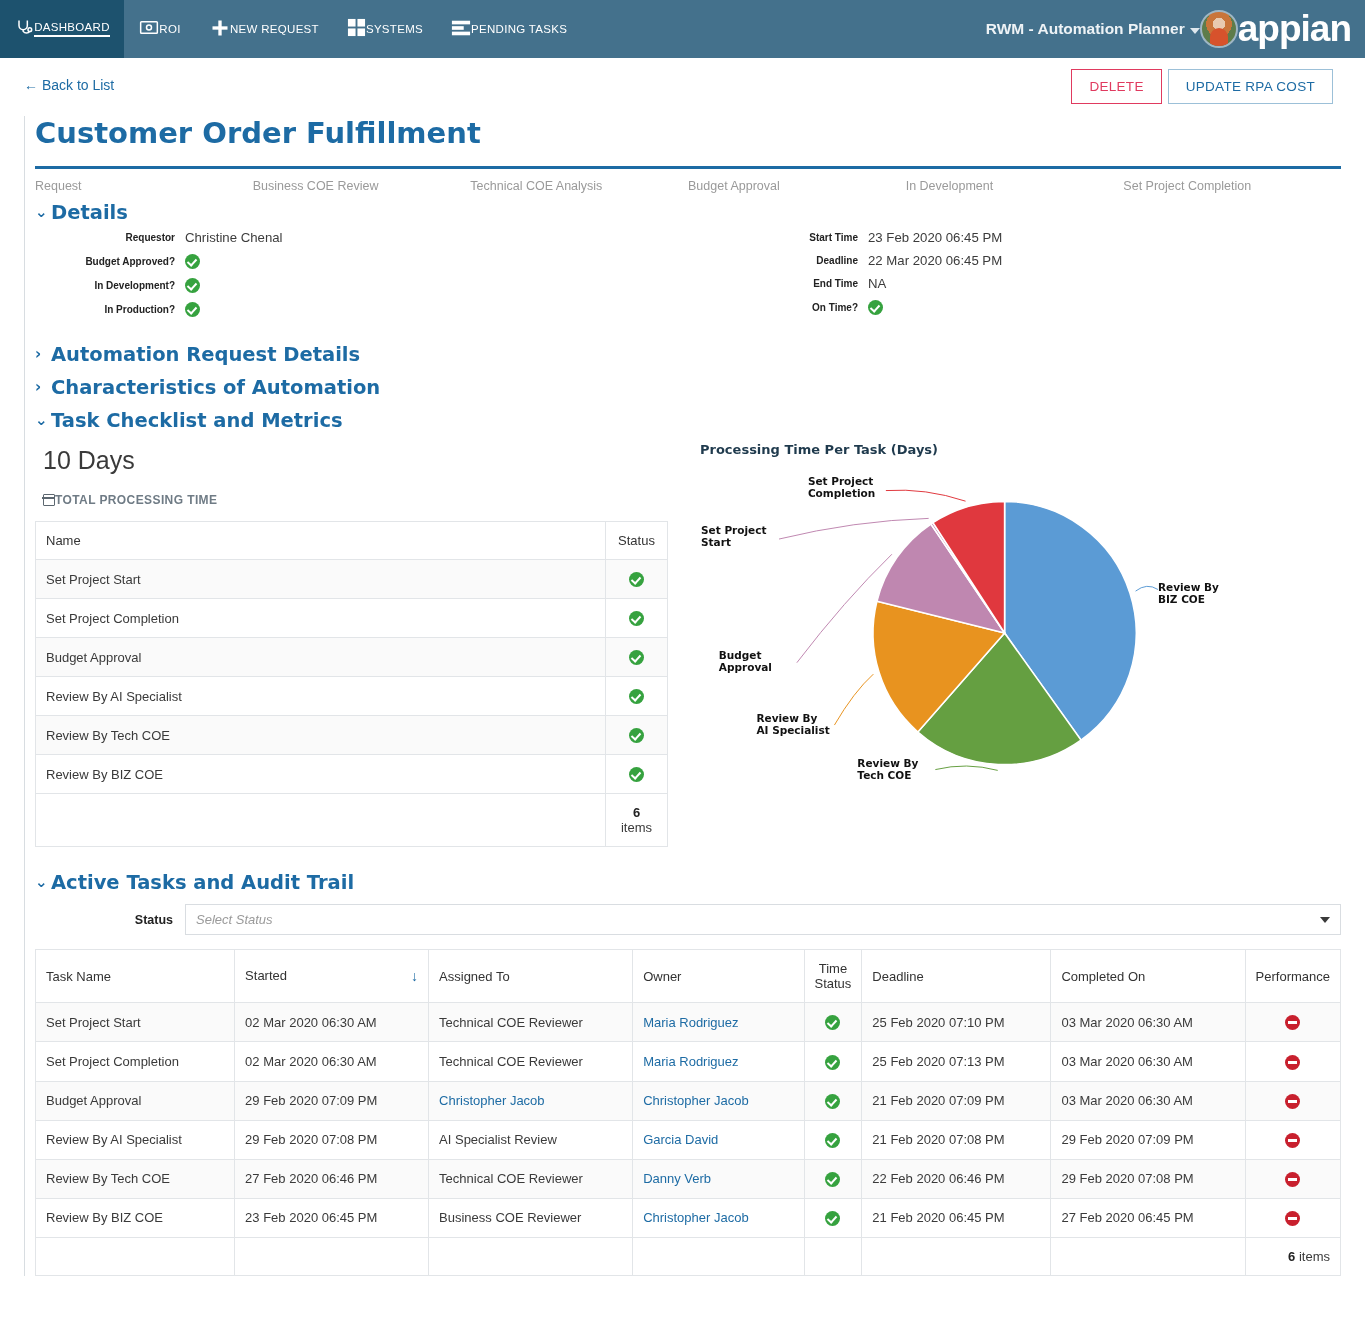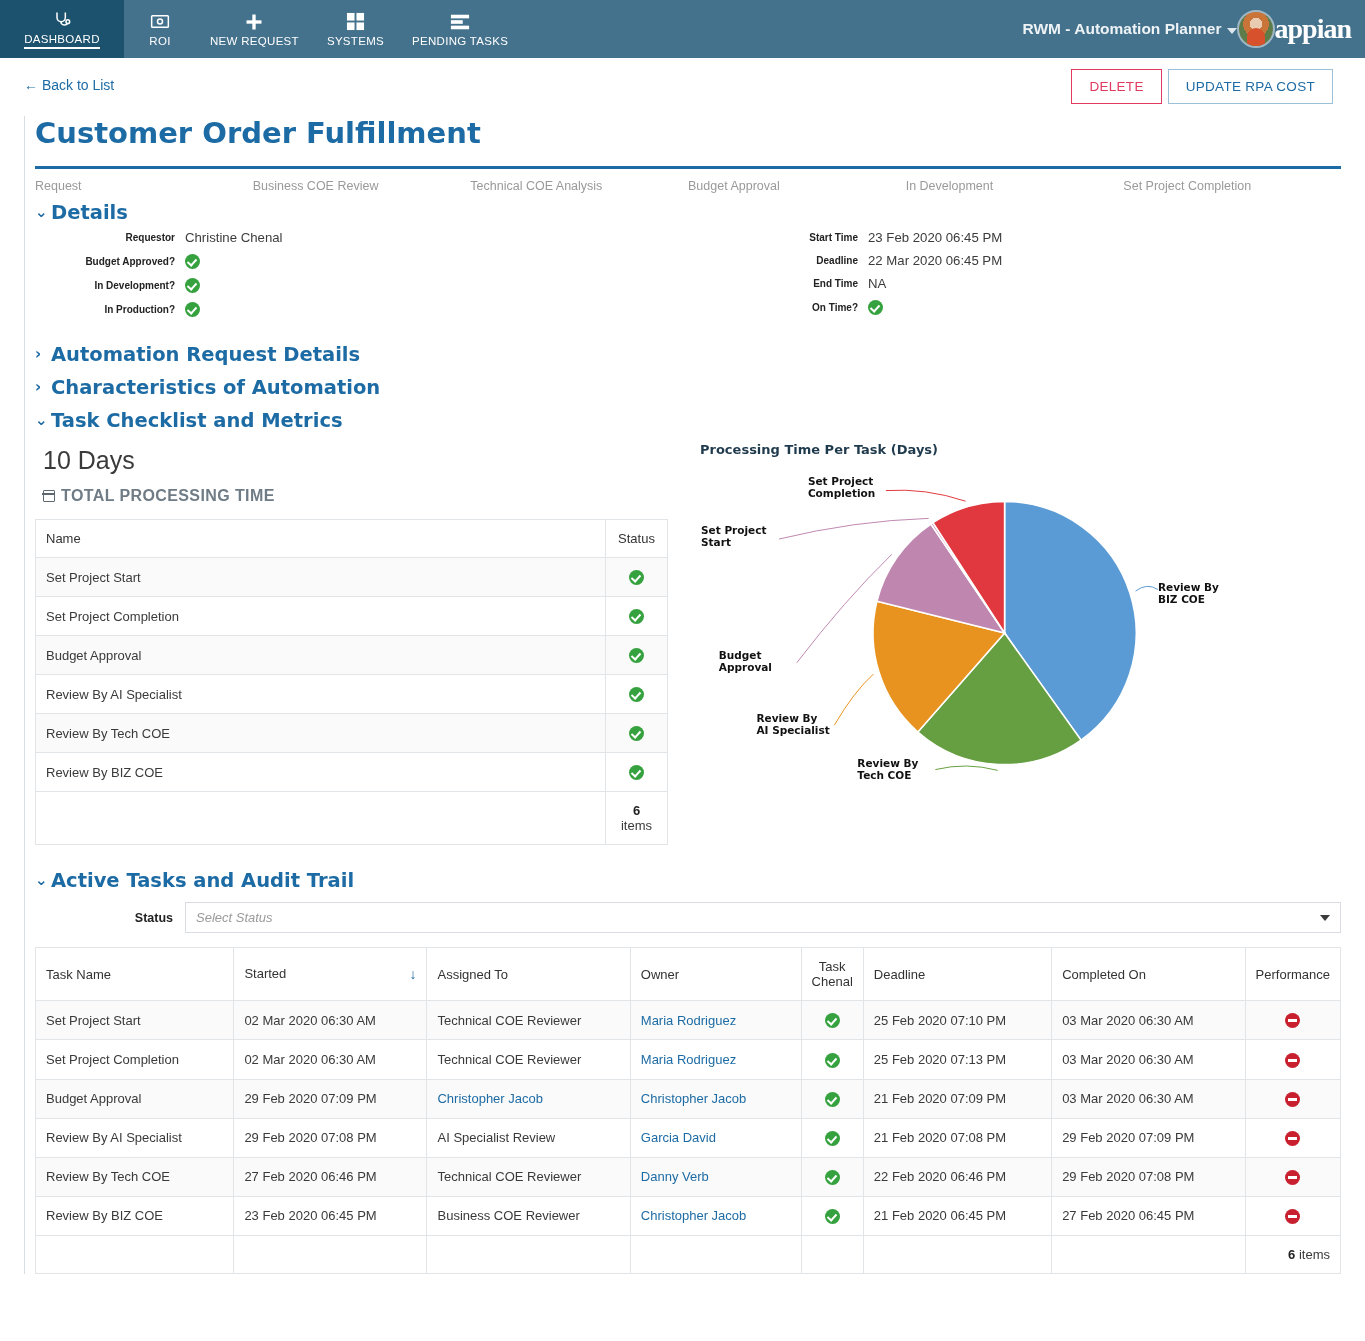--- a/index.html
+++ b/index.html
@@ -11,21 +11,21 @@
     overflow:hidden;
   }
 
   
   .topnav {
     height:58px; background:#44718c; display:flex; align-items:stretch;
     position:relative;
   }
   .nav-left { display:flex; align-items:stretch; }
   .nav-item {
-    display:flex; flex-direction:column; align-items:center; justify-content:center;
+    display:flex; flex-direction:row; align-items:center; justify-content:center;
     color:#ffffff; padding:0 14px; min-width:72px; position:relative;
     cursor:pointer;
   }
   .nav-item.active { background:#1d526e; }
   .nav-item .nav-icon { height:20px; display:flex; align-items:center; justify-content:center; margin-bottom:3px; }
   .nav-item .nav-label { font-size:11.5px; letter-spacing:.3px; white-space:nowrap; }
   .nav-item.active .nav-label { border-bottom:2px solid #ffffff; padding-bottom:2px; }
   .nav-item.first { min-width:124px; }
 
   .nav-right {
@@ -41,22 +41,22 @@
   .avatar {
     width:38px;height:38px;border-radius:50%;
     background:radial-gradient(circle at 50% 35%, #e8cbb0 0 22%, #c9753a 22% 46%, #5e7c4a 46% 100%);
     border:2px solid #9fb6c4; overflow:hidden; position:relative; flex:none;
   }
   .avatar::after{
     content:""; position:absolute; left:50%; top:46%; transform:translateX(-50%);
     width:18px;height:22px;border-radius:9px 9px 4px 4px; background:#d7522c;
   }
   .brand {
-    color:#ffffff; font-size:28px; letter-spacing:-1px; font-weight:bold;
-    font-family:Liberation Serif, serif;
+    color:#ffffff; font-size:37px; letter-spacing:-1px; font-weight:bold;
+    font-family:Liberation Sans, sans-serif;
   }
 
   
   .page { position:relative; height:1283px; }
   .subbar { height:58px; position:relative; }
   .back-link {
     position:absolute; left:24px; top:19px; color:#1d6ba4; font-size:14px;
     text-decoration:none; cursor:pointer;
   }
   .actions { position:absolute; right:32px; top:11px; display:flex; }
@@ -119,22 +119,22 @@
 
   .collapsed-head { margin:10px 0; }
 
   
   .metrics-row { display:flex; margin-top:10px; }
   .metrics-left { width:50%; padding-right:20px; }
   .metrics-right { width:50%; position:relative; }
 
   .kpi-value { font-size:25px; color:#3a3a3a; margin:4px 0 10px 8px; font-weight:normal; }
   .kpi-label {
-    font-size:16px; font-weight:bold; color:#6f7b85; letter-spacing:.4px;
-    margin:12px 0 14px 8px; display:flex; align-items:center; gap:6px;
+    font-size:12px; font-weight:bold; color:#6f7b85; letter-spacing:.4px;
+    margin:18px 0 14px 8px; display:flex; align-items:center; 
   }
   .cal-icon{
     display:inline-block;width:12px;height:12px;border:1.6px solid #5c6770;border-radius:1px;
     position:relative;
   }
   .cal-icon::before{
     content:"";position:absolute;left:-1.6px;top:1.5px;width:12px;height:2px;background:#5c6770;
   }
 
   table.grid { border-collapse:collapse; width:100%; background:#fff; }
@@ -418,21 +418,21 @@
       </div>
     </div>
 
     <table class="grid">
       <thead>
           <tr id="atHead">
             <th style="width: 200px;">Task Name</th>
             <th style="width: 195px;">Started<span class="sort-arrow">↓</span></th>
             <th style="width: 205px;">Assigned To</th>
             <th style="width: 172px;">Owner</th>
-            <th class="th-wrap" style="width: 56px; text-align: center;">Task Chenal</th>
+            <th class="th-wrap" style="width: 56px; text-align: center;">Time Status</th>
             <th style="width: 190px;">Deadline</th>
             <th style="width: 195px;">Completed On</th>
             <th style="text-align: center;">Performance</th>
           </tr>
         </thead>
       <tbody id="atBody">
           <tr class="alt">
             <td>Set Project Start</td>
             <td>02 Mar 2020 06:30 AM</td>
             <td>Technical COE Reviewer</td>

